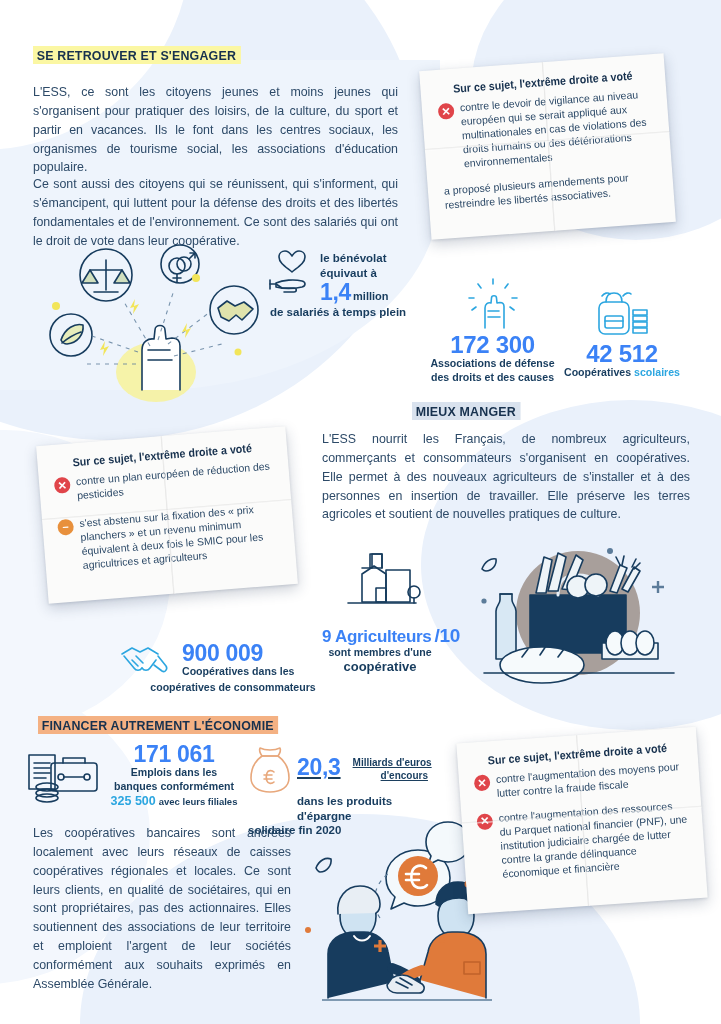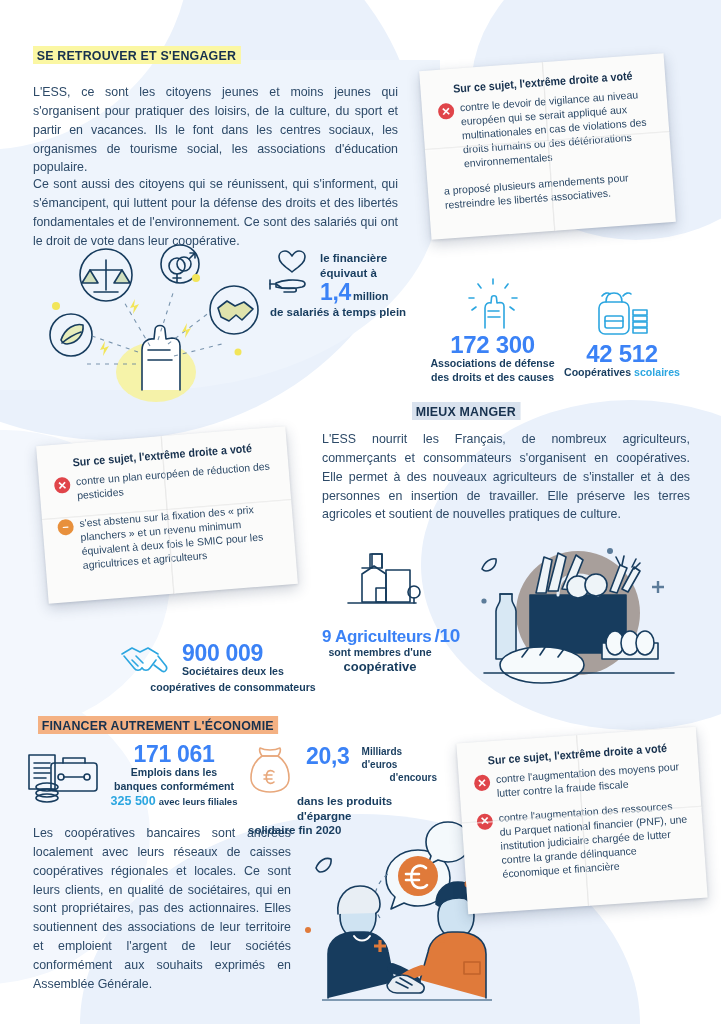--- a/index.html
+++ b/index.html
@@ -183,21 +183,21 @@
     <div style="display:flex; align-items:flex-start; gap:4px;">
       <div>
         <svg width="48" height="46" viewBox="0 0 48 46">
           <path class="ico" d="M24 22c-6-5-13-9-13-15 0-4 3-6 6-6 3 0 5 2 7 5 2-3 4-5 7-5 3 0 6 2 6 6 0 6-7 10-13 15z"></path>
           <path class="ico" d="M2 34h6l6 4h12c3 0 3 4 0 4H16"></path>
           <path class="ico" d="M8 33c7-3 18-4 26-2 4 1 4 5 0 6-9 2-18 2-26 0z"></path>
           <path class="ico" d="M2 30v9"></path>
         </svg>
       </div>
       <div style="padding-top:1px;">
-        <div class="lab cy" style="text-align:left; font-size:11.5px;">le financière</div>
+        <div class="lab cy" style="text-align:left; font-size:11.5px;">le bénévolat</div>
         <div class="lab" style="text-align:left; font-size:11.5px;">équivaut à</div>
         <div style="display:flex; align-items:baseline; gap:2px;">
           <span class="big" style="font-size:23px;">1,4</span>
           <span class="lab" style="font-size:11px;">million</span>
         </div>
       </div>
     </div>
     <div class="lab" style="text-align:left; margin-left:2px; font-size:11.5px;">de salariés à temps plein</div>
   </div>
 
@@ -338,21 +338,21 @@
             <path d="M4 14l10-6 8 4 8-4 10 6"></path>
             <path d="M6 16l10 12c2 3 6 3 8 0"></path>
             <path d="M24 28c2 3 6 3 8 0l6-8"></path>
             <path d="M40 16l8 10c2 3-1 7-4 5l-8-6"></path>
             <path d="M14 20l6 6 M18 16l7 7"></path>
           </g>
         </svg>
       </div>
       <div style="text-align:left;">
         <div class="big" style="font-size:23px;">900 009</div>
-        <div class="lab" style="text-align:left;">Sociétaires deux les</div>
+        <div class="lab" style="text-align:left;">Coopératives dans les</div>
       </div>
     </div>
     <div class="lab cy" style="margin-top:1px;">coopératives de consommateurs</div>
   </div>
 
   <div class="sec-head hl-orange" style="left:38px; top:716px;">FINANCER AUTREMENT L'ÉCONOMIE</div>
 
   <div class="stat" style="left:25px; top:742px; width:215px;">
     <div style="display:flex; align-items:center; gap:5px;">
       <div>
@@ -377,21 +377,21 @@
         <div class="lab cy">banques conformément</div>
         <div class="lab">
           <span class="cy" style="font-size:12.5px;">325 500</span>
           <span style="font-size:9.5px;">avec leurs filiales</span>
         </div>
       </div>
     </div>
   </div>
 
   <div class="stat" style="left:248px; top:744px; width:190px; text-align:left;">
-    <div style="display:flex; align-items:flex-start; gap:14px;">
+    <div style="display:flex; align-items:center; gap:5px;text-decoration:underline;">
       <div>
         <svg width="44" height="50" viewBox="0 0 44 50">
           <g class="ico-or">
             <path d="M14 12c-7 5-11 13-11 22 0 9 8 14 19 14s19-5 19-14c0-9-4-17-11-22z"></path>
             <path d="M14 12c-2-3-3-6-2-8 4 2 7 2 10 2s6 0 10-2c1 2 0 5-2 8z"></path>
             <path d="M26 28c-2-2-6-2-7 1-1 3-1 6 0 8 1 3 5 3 7 1 M16 31h8 M16 35h8"></path>
           </g>
         </svg>
       </div>
       <div>

